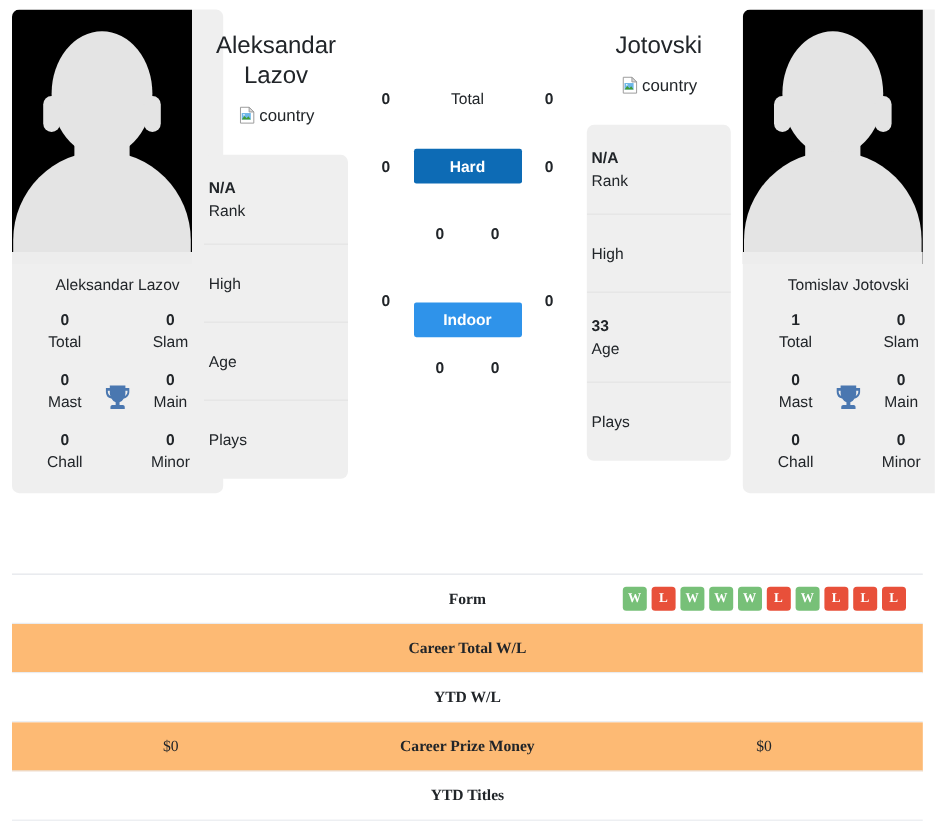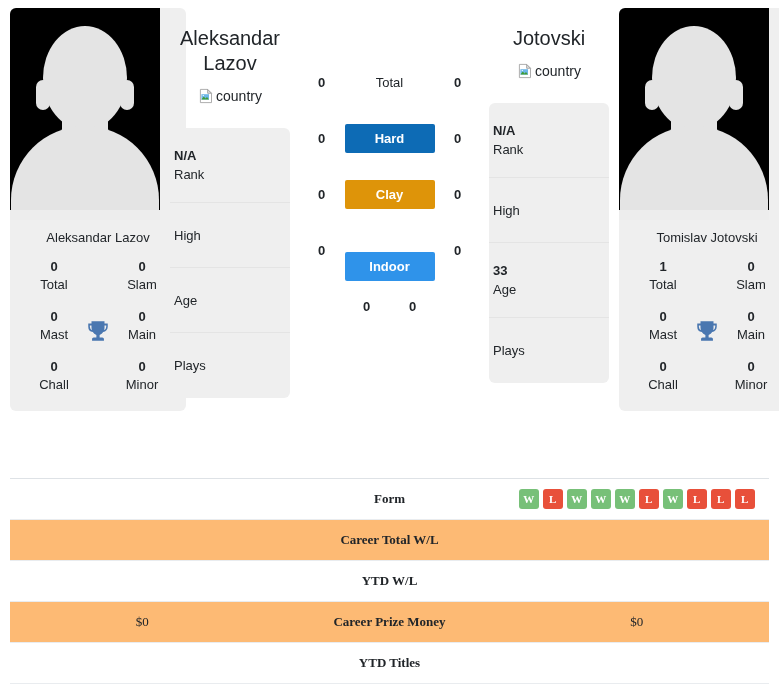--- a/index.html
+++ b/index.html
@@ -313,21 +313,20 @@
         </div>
 
         <div class="surf-row">
           <div class="surf-val">0</div>
           <div class="surf-btn" style="background:#0d6bb5;">Hard</div>
           <div class="surf-val">0</div>
         </div>
 
         <div class="surf-row">
           <div class="surf-val">0</div>
-          <div class="surf-btn" style="background:#de9409;">Clay</div>
           <div class="surf-val">0</div>
         </div>
 
         <div class="surf-row">
           <div class="surf-val">0</div>
           <div class="surf-btn" style="background:#2f93ea;margin-top:32px;">Indoor</div>
           <div class="surf-val">0</div>
         </div>
 
         <div class="surf-row">

